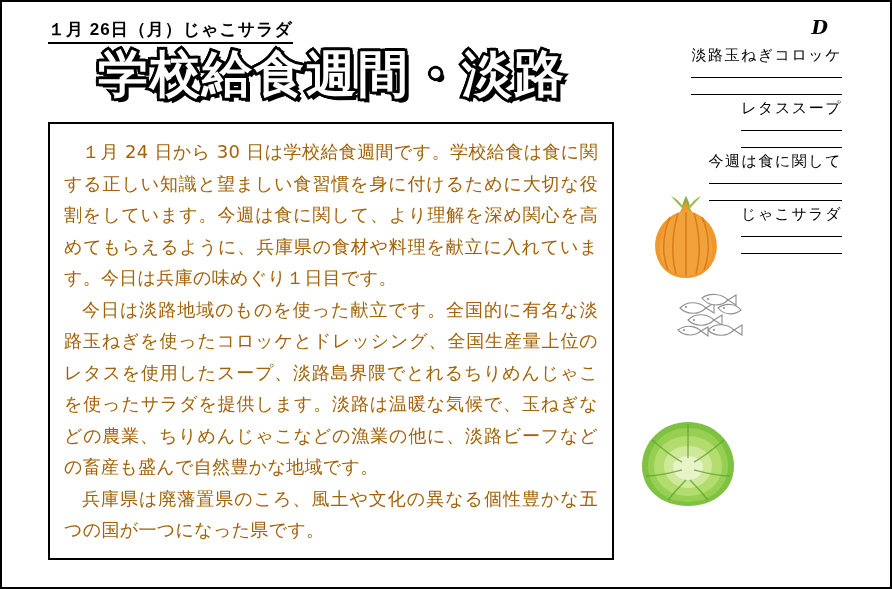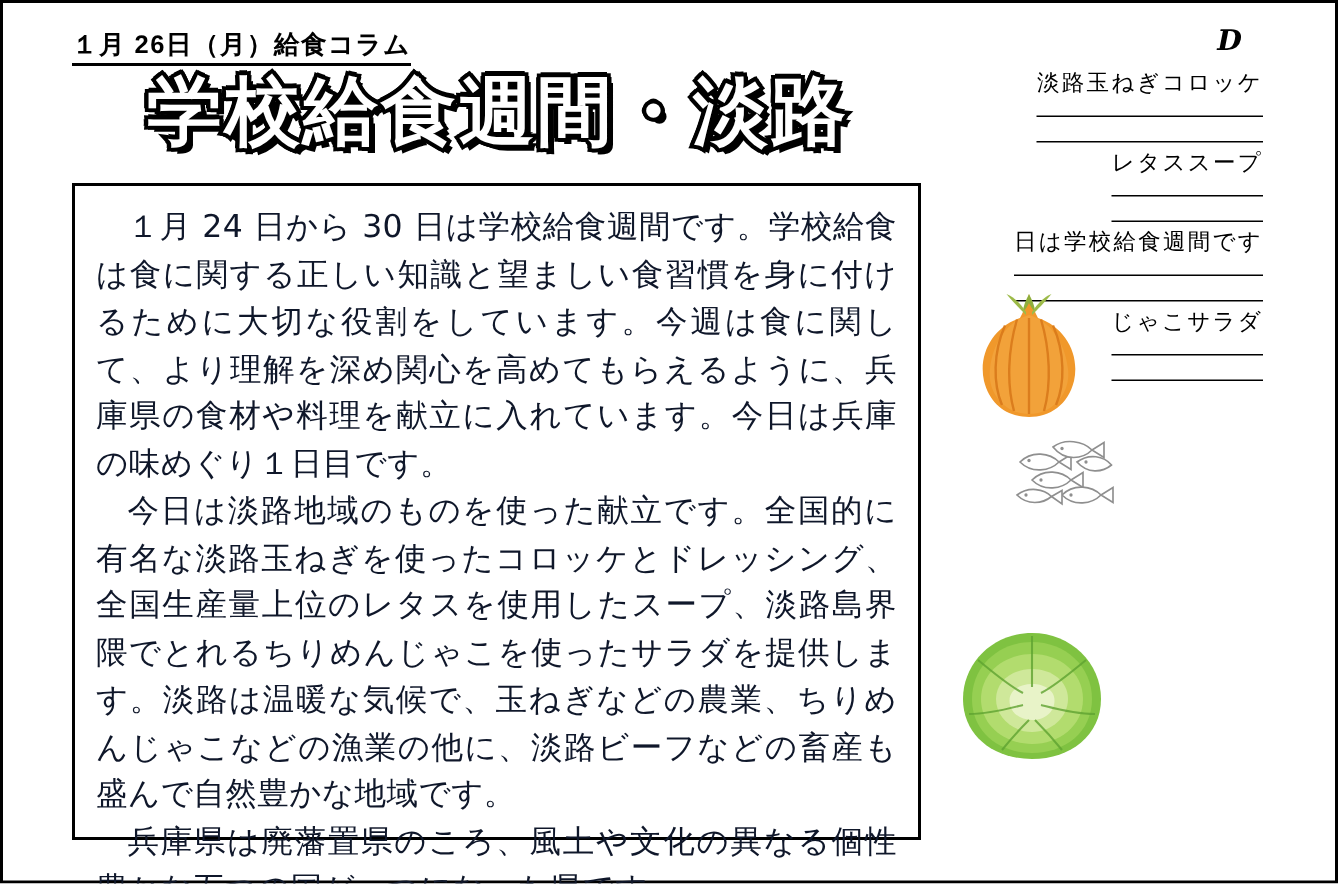--- a/index.html
+++ b/index.html
@@ -69,23 +69,23 @@
     width: 566px;
     height: 438px;
     box-sizing: border-box;
     border: 2px solid #000;
     padding: 12px 14px 10px 14px;
     background: #fff;
   }
   .body-box p {
     margin: 0;
     font-family: "DejaVu Sans", sans-serif;
-    font-size: 21px;
+    font-size: 18px;
     line-height: 31.5px;
-    color: #0f172a;
+    color: #a16207;
     text-align: justify;
     text-justify: inter-character;
     text-indent: 1em;
     letter-spacing: 0.3px;
   }
 
   
   .corner-letter {
     position: absolute;
     right: 62px;
@@ -124,37 +124,37 @@
   }
   #onion-illus { left: 636px; top: 186px; }
   #jako-illus  { left: 672px; top: 288px; }
   #lettuce-illus { left: 636px; top: 416px; }
 </style>
 </head>
 <body>
 
 <div class="page">
 
-  <div class="date-line">１月 26日（月）給食コラム</div>
+  <div class="date-line">１月 26日（月）じゃこサラダ</div>
 
   <div class="title-wrap">
     <div class="big-title">学校給食週間・淡路</div>
   </div>
 
   <div class="corner-letter">D</div>
 
   <div class="menu-list">
     <div class="menu-row">
       <div>淡路玉ねぎコロッケ</div>
     </div>
     <div class="menu-row">
       <div>レタススープ</div>
     </div>
     <div class="menu-row">
-      <div>日は学校給食週間です</div>
+      <div>今週は食に関して</div>
     </div>
     <div class="menu-row">
       <div>じゃこサラダ</div>
     </div>
   </div>
 
   <div class="body-box">
     <p>１月 24 日から 30 日は学校給食週間です。学校給食は食に関する正しい知識と望ましい食習慣を身に付けるために大切な役割をしています。今週は食に関して、より理解を深め関心を高めてもらえるように、兵庫県の食材や料理を献立に入れています。今日は兵庫の味めぐり１日目です。</p>
     <p>今日は淡路地域のものを使った献立です。全国的に有名な淡路玉ねぎを使ったコロッケとドレッシング、全国生産量上位のレタスを使用したスープ、淡路島界隈でとれるちりめんじゃこを使ったサラダを提供します。淡路は温暖な気候で、玉ねぎなどの農業、ちりめんじゃこなどの漁業の他に、淡路ビーフなどの畜産も盛んで自然豊かな地域です。</p>
     <p>兵庫県は廃藩置県のころ、風土や文化の異なる個性豊かな五つの国が一つになった県です。</p>

